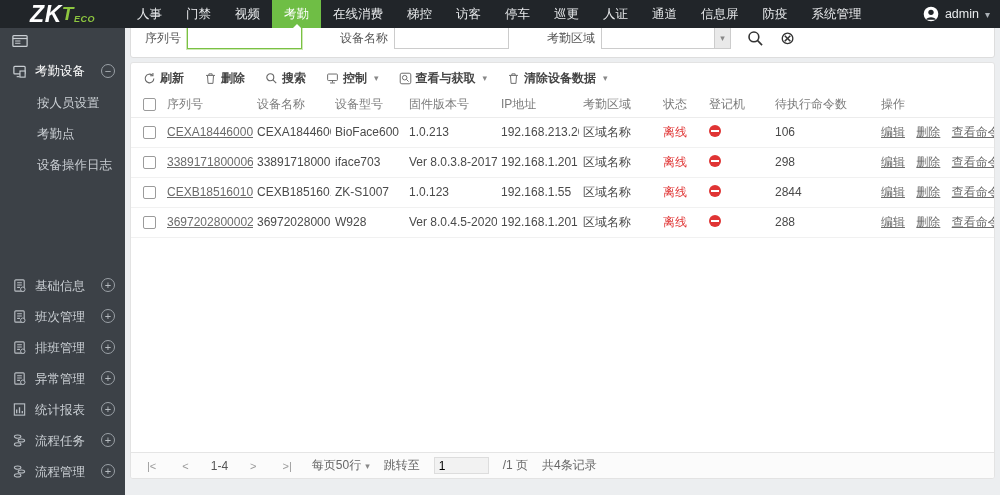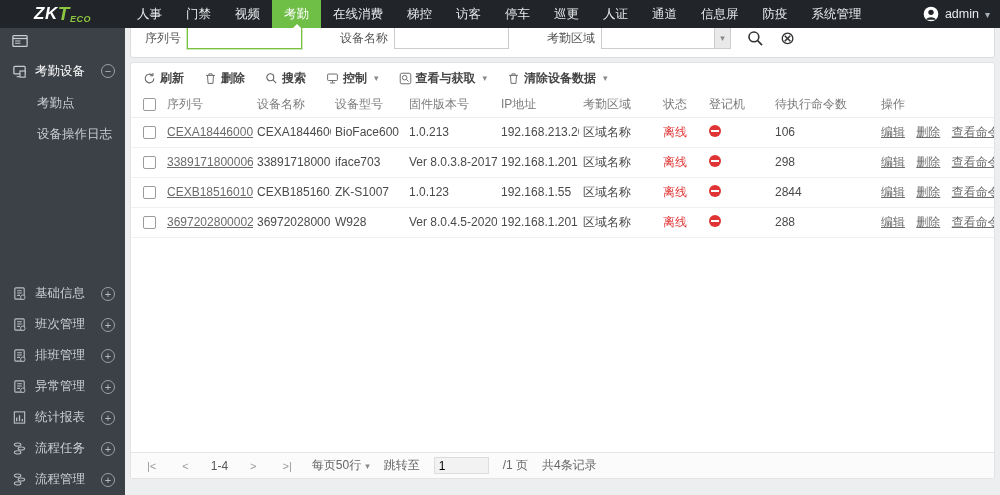--- a/index.html
+++ b/index.html
@@ -4,21 +4,21 @@
 <style>
   * { margin:0; padding:0; box-sizing:border-box; }
   html,body { width:1000px; height:495px; overflow:hidden; background:#eceef0;
               font-family:"Liberation Sans","DejaVu Sans",sans-serif; }
 
   
   .topbar { position:absolute; top:0; left:0; width:1000px; height:28px;
             background:#212529; display:flex; align-items:stretch; z-index:5; }
   .logo { width:125px; display:flex; align-items:center; justify-content:center;
           font-style:italic; font-weight:bold; letter-spacing:.5px; }
-  .logo .zk { color:#fff; font-size:17px; }
+  .logo .zk { color:#fff; font-size:23px; }
   .logo .t  { color:#8dc63f; font-size:19px; }
   .logo .eco{ color:#8dc63f; font-size:9px; align-self:flex-end; margin-bottom:4px; }
   .topnav { display:flex; align-items:stretch; white-space:nowrap; }
   .topnav-item { position:relative; display:flex; align-items:center; padding:0 12px;
                  color:#e8eaec; font-size:12.5px; cursor:pointer; }
   .topnav-item.active { background:#6fbe45; color:#fff; }
   .topnav-item.active::after { content:""; position:absolute; bottom:0; left:50%;
       margin-left:-4px; border-left:4px solid transparent; border-right:4px solid transparent;
       border-bottom:4px solid #fff; }
   .userbox { position:absolute; right:10px; top:0; height:28px; display:flex;
@@ -32,21 +32,21 @@
   .side-toggle { height:26px; display:flex; align-items:center; padding-left:12px; cursor:pointer; }
   .side-group { height:34px; display:flex; align-items:center; padding:0 10px 0 12px;
                 color:#fff; cursor:pointer; }
   .side-group .glabel { flex:1; margin-left:8px; }
   .circle-btn { width:14px; height:14px; border:1px solid #9aa0a6; border-radius:50%;
                 color:#b7bcc1; font-size:11px; line-height:12px; text-align:center; cursor:pointer; }
   .side-item { height:31px; line-height:31px; padding-left:34px; cursor:pointer;
                border-left:3px solid transparent; }
   .side-item.active { background:#22262a; border-left-color:#6fbe45; color:#fff; }
   .side-spacer { flex:1; }
-  .side-module { height:31px; display:flex; align-items:center; padding:0 10px 0 12px; cursor:pointer; }
+  .side-module { height:31px; display:flex; align-items:flex-start; padding:0 10px 0 12px; cursor:pointer; }
   .side-module .mlabel { flex:1; margin-left:8px; }
   .mi { width:15px; height:15px; flex:none; }
 
   
   .main { position:absolute; top:12px; left:125px; width:875px; height:467px;
           display:flex; flex-direction:column; }
   .filter-panel { margin:6px 5px 4px 5px; height:40px; background:#fff;
                   border:1px solid #ddd; border-radius:3px; display:flex;
                   align-items:center; padding:0 14px; font-size:12px; color:#555; }
   .flabel { margin-right:6px; }
@@ -145,20 +145,21 @@
     <span style="display:flex;">
       <svg class="mi" viewBox="0 0 16 16">
           <rect x="2" y="2.5" width="12" height="8" rx="1" fill="none" stroke="#c9ced3" stroke-width="1.3"></rect>
           <rect x="8.5" y="7.5" width="5.5" height="6.5" fill="#3c4147" stroke="#c9ced3" stroke-width="1.2"></rect>
           <path d="M5 13.5h3" stroke="#c9ced3" stroke-width="1.2"></path>
         </svg>
     </span>
     <span class="glabel">考勤设备</span>
     <span class="circle-btn">−</span>
   </div>
+  <div class="side-item">按人员设置</div>
   <div class="side-item">考勤点</div>
   <div class="side-item">设备操作日志</div>
   <div class="side-spacer"></div>
 
   <div class="side-module">
     <span style="display:flex;">
         <svg class="mi" viewBox="0 0 16 16">
           <rect x="3" y="2" width="10" height="12" rx="1" fill="none" stroke="#b9bec4" stroke-width="1.2"></rect>
           <path d="M5.5 5h5M5.5 7.5h5M5.5 10h3" stroke="#b9bec4" stroke-width="1.1"></path>
           <circle cx="11.5" cy="12" r="2.4" fill="#3c4147" stroke="#b9bec4" stroke-width="1"></circle>

